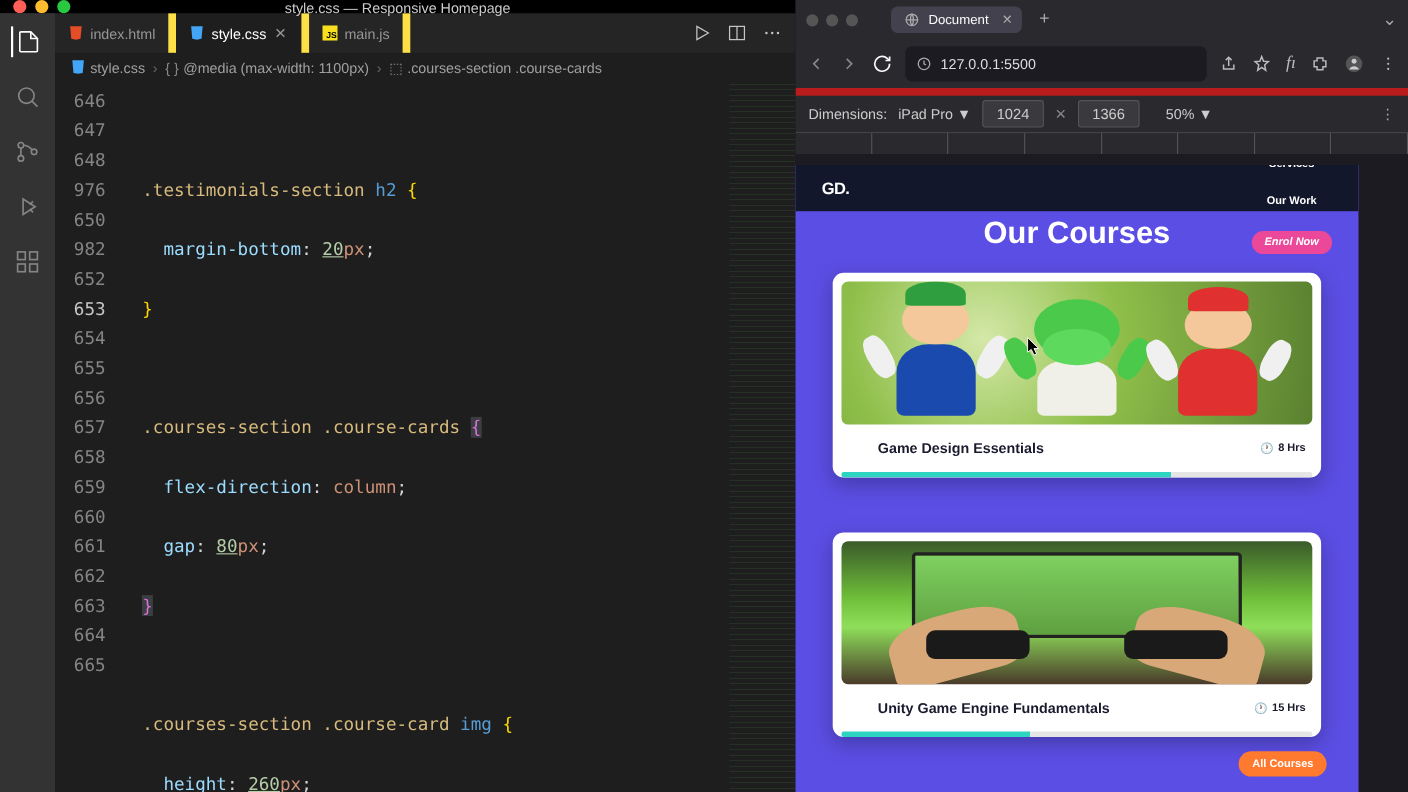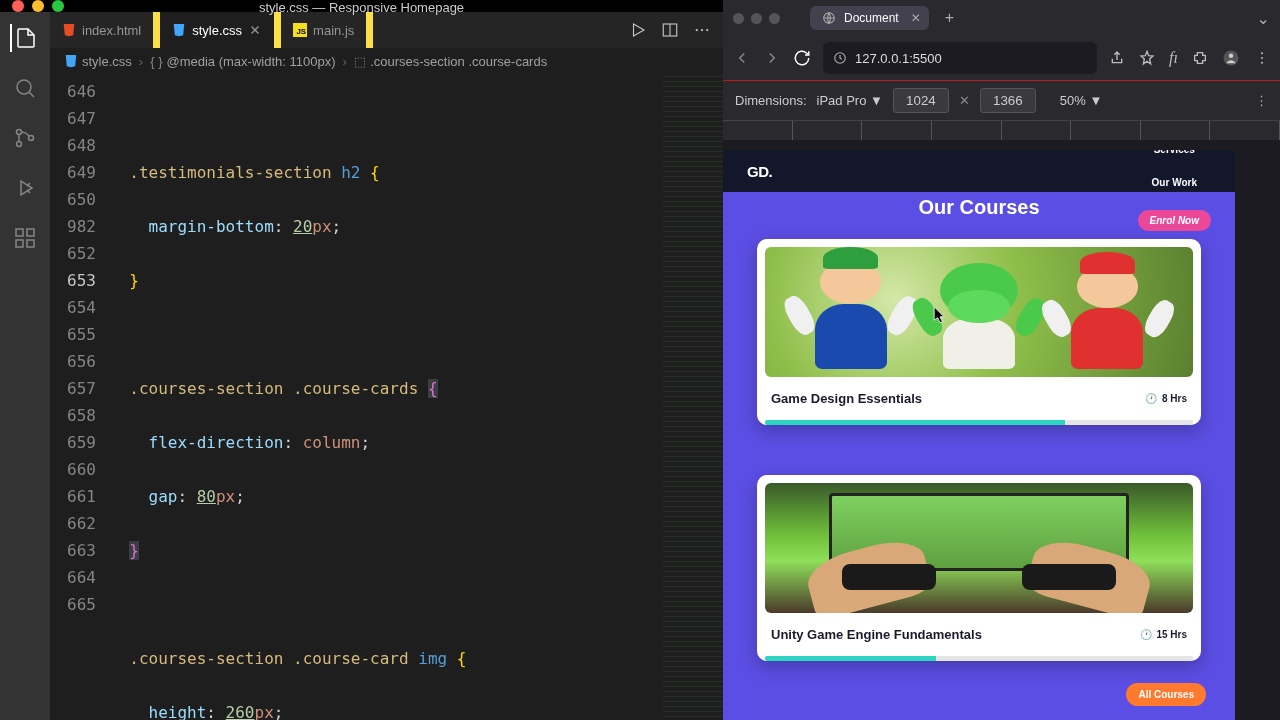--- a/index.html
+++ b/index.html
@@ -53,43 +53,43 @@
 .br-tab-close { position: absolute; right: 8px; color: #aaa; }
 .br-newtab { color: #aaa; font-size: 16px; margin-left: 6px; }
 .br-minmax { margin-left: auto; color: #aaa; }
 
 .br-toolbar { height: 44px; display: flex; align-items: center; padding: 0 10px; gap: 12px; }
 .br-nav-icon { width: 18px; height: 18px; color: #888; display: flex; align-items: center; justify-content: center; }
 .br-nav-icon.enabled { color: #fbfbfe; }
 .addrbar { flex: 1; background: #1c1b22; border-radius: 6px; height: 32px; display: flex; align-items: center; padding: 0 10px; gap: 8px; color: #ddd; font-size: 13px; }
 .br-icons-right { display: flex; gap: 14px; color: #bbb; align-items: center; }
 
-.devbar { height: 40px; background: #2a2a2e; display: flex; align-items: center; padding: 0 12px; gap: 10px; color: #ccc; font-size: 13px; border-top: 1px solid #b91c1c; }
+.devbar { height: 40px; background: #2a2a2e; display: flex; align-items: center; padding: 0 12px; gap: 10px; color: #ccc; font-size: 13px; border-top: 7px solid #b91c1c; }
 .dev-input { background: #3a3a3e; border: 1px solid #555; color: #ccc; width: 56px; text-align: center; padding: 4px 0; border-radius: 3px; }
 .dev-sep { color: #888; }
 .dev-menu { margin-left: auto; color: #aaa; }
 
 .responsive-ruler { height: 20px; background: #2a2a2e; display: flex; border-top: 1px solid #444; }
 .ruler-seg { flex: 1; border-right: 1px solid #555; }
 
 .viewport { flex: 1; background: #1c1b22; display: flex; padding: 10px 0 0 0; overflow: hidden; position: relative; }
 .page { width: 512px; background: #5b4ee4; position: relative; overflow: hidden; }
 
 .site-header { height: 42px; background: #13172b; display: flex; align-items: center; padding: 0 24px; }
 .logo { color: #fff; font-weight: 800; font-size: 15px; letter-spacing: -0.5px; }
 .nav { margin-left: auto; display: flex; align-items: center; gap: 22px; flex-direction: column; }
 .nav a { color: #fff; font-size: 10px; font-weight: 600; text-decoration: none; }
 .enrol { background: #ec4899; border-radius: 14px; padding: 5px 12px; color: #fff; font-size: 10px; font-weight: 600; font-style: italic; }
 
-.section-title { color: #fff; font-weight: 800; font-size: 20px; text-align: center; padding: 4px 15px 20px; }
+.section-title { color: #fff; font-weight: 800; font-size: 28px; text-align: center; padding: 4px 15px 20px; }
 
 .cards { display: flex; flex-direction: column; gap: 50px; padding: 0 34px; }
 .card { background: #fff; border-radius: 10px; overflow: hidden; box-shadow: 0 6px 18px rgba(0,0,0,.25); position: relative; }
 .card-img { height: 130px; background: #8fbf4a; position: relative; margin: 8px; border-radius: 6px; overflow: hidden; }
-.card-body { padding: 6px 14px 14px; display: flex; justify-content: space-between; align-items: center; }
+.card-body { padding: 6px 14px 14px; display: flex; justify-content: space-between; align-items: center; margin-left: 27px; }
 .card-title { font-weight: 800; font-size: 13px; color: #1a1a2e; }
 .card-hrs { font-size: 10px; font-weight: 700; color: #1a1a2e; display: flex; align-items: center; gap: 4px; }
 .card-bar { height: 5px; background: linear-gradient(90deg,#2dd4bf 0%,#2dd4bf 70%,#e5e5e5 70%); margin: 0 8px; border-radius: 2px; }
 
 
 .mario-bg { background: radial-gradient(circle at 30% 40%, #d4e8a8 0%, #8fbf4a 40%, #5a8030 100%); }
 .char { position: absolute; bottom: 0; width: 24%; }
 .luigi { left: 8%; height: 90%; }
 .yoshi { left: 38%; height: 88%; }
 .mario { right: 8%; height: 86%; }
@@ -235,21 +235,21 @@
         <span class="bc-sep">›</span>
         <span style="color:#888">⬚</span>
         <span>.courses-section .course-cards</span>
       </div>
 
       <div class="code-area">
         <div class="gutter">
 <div>646</div>
             <div>647</div>
             <div>648</div>
-            <div>649</div>
+            <div>976</div>
             <div>650</div>
             <div>982</div>
             <div>652</div>
             <div class="cur">653</div>
             <div>654</div>
             <div>655</div>
             <div>656</div>
             <div>657</div>
             <div>658</div>
             <div>659</div>

